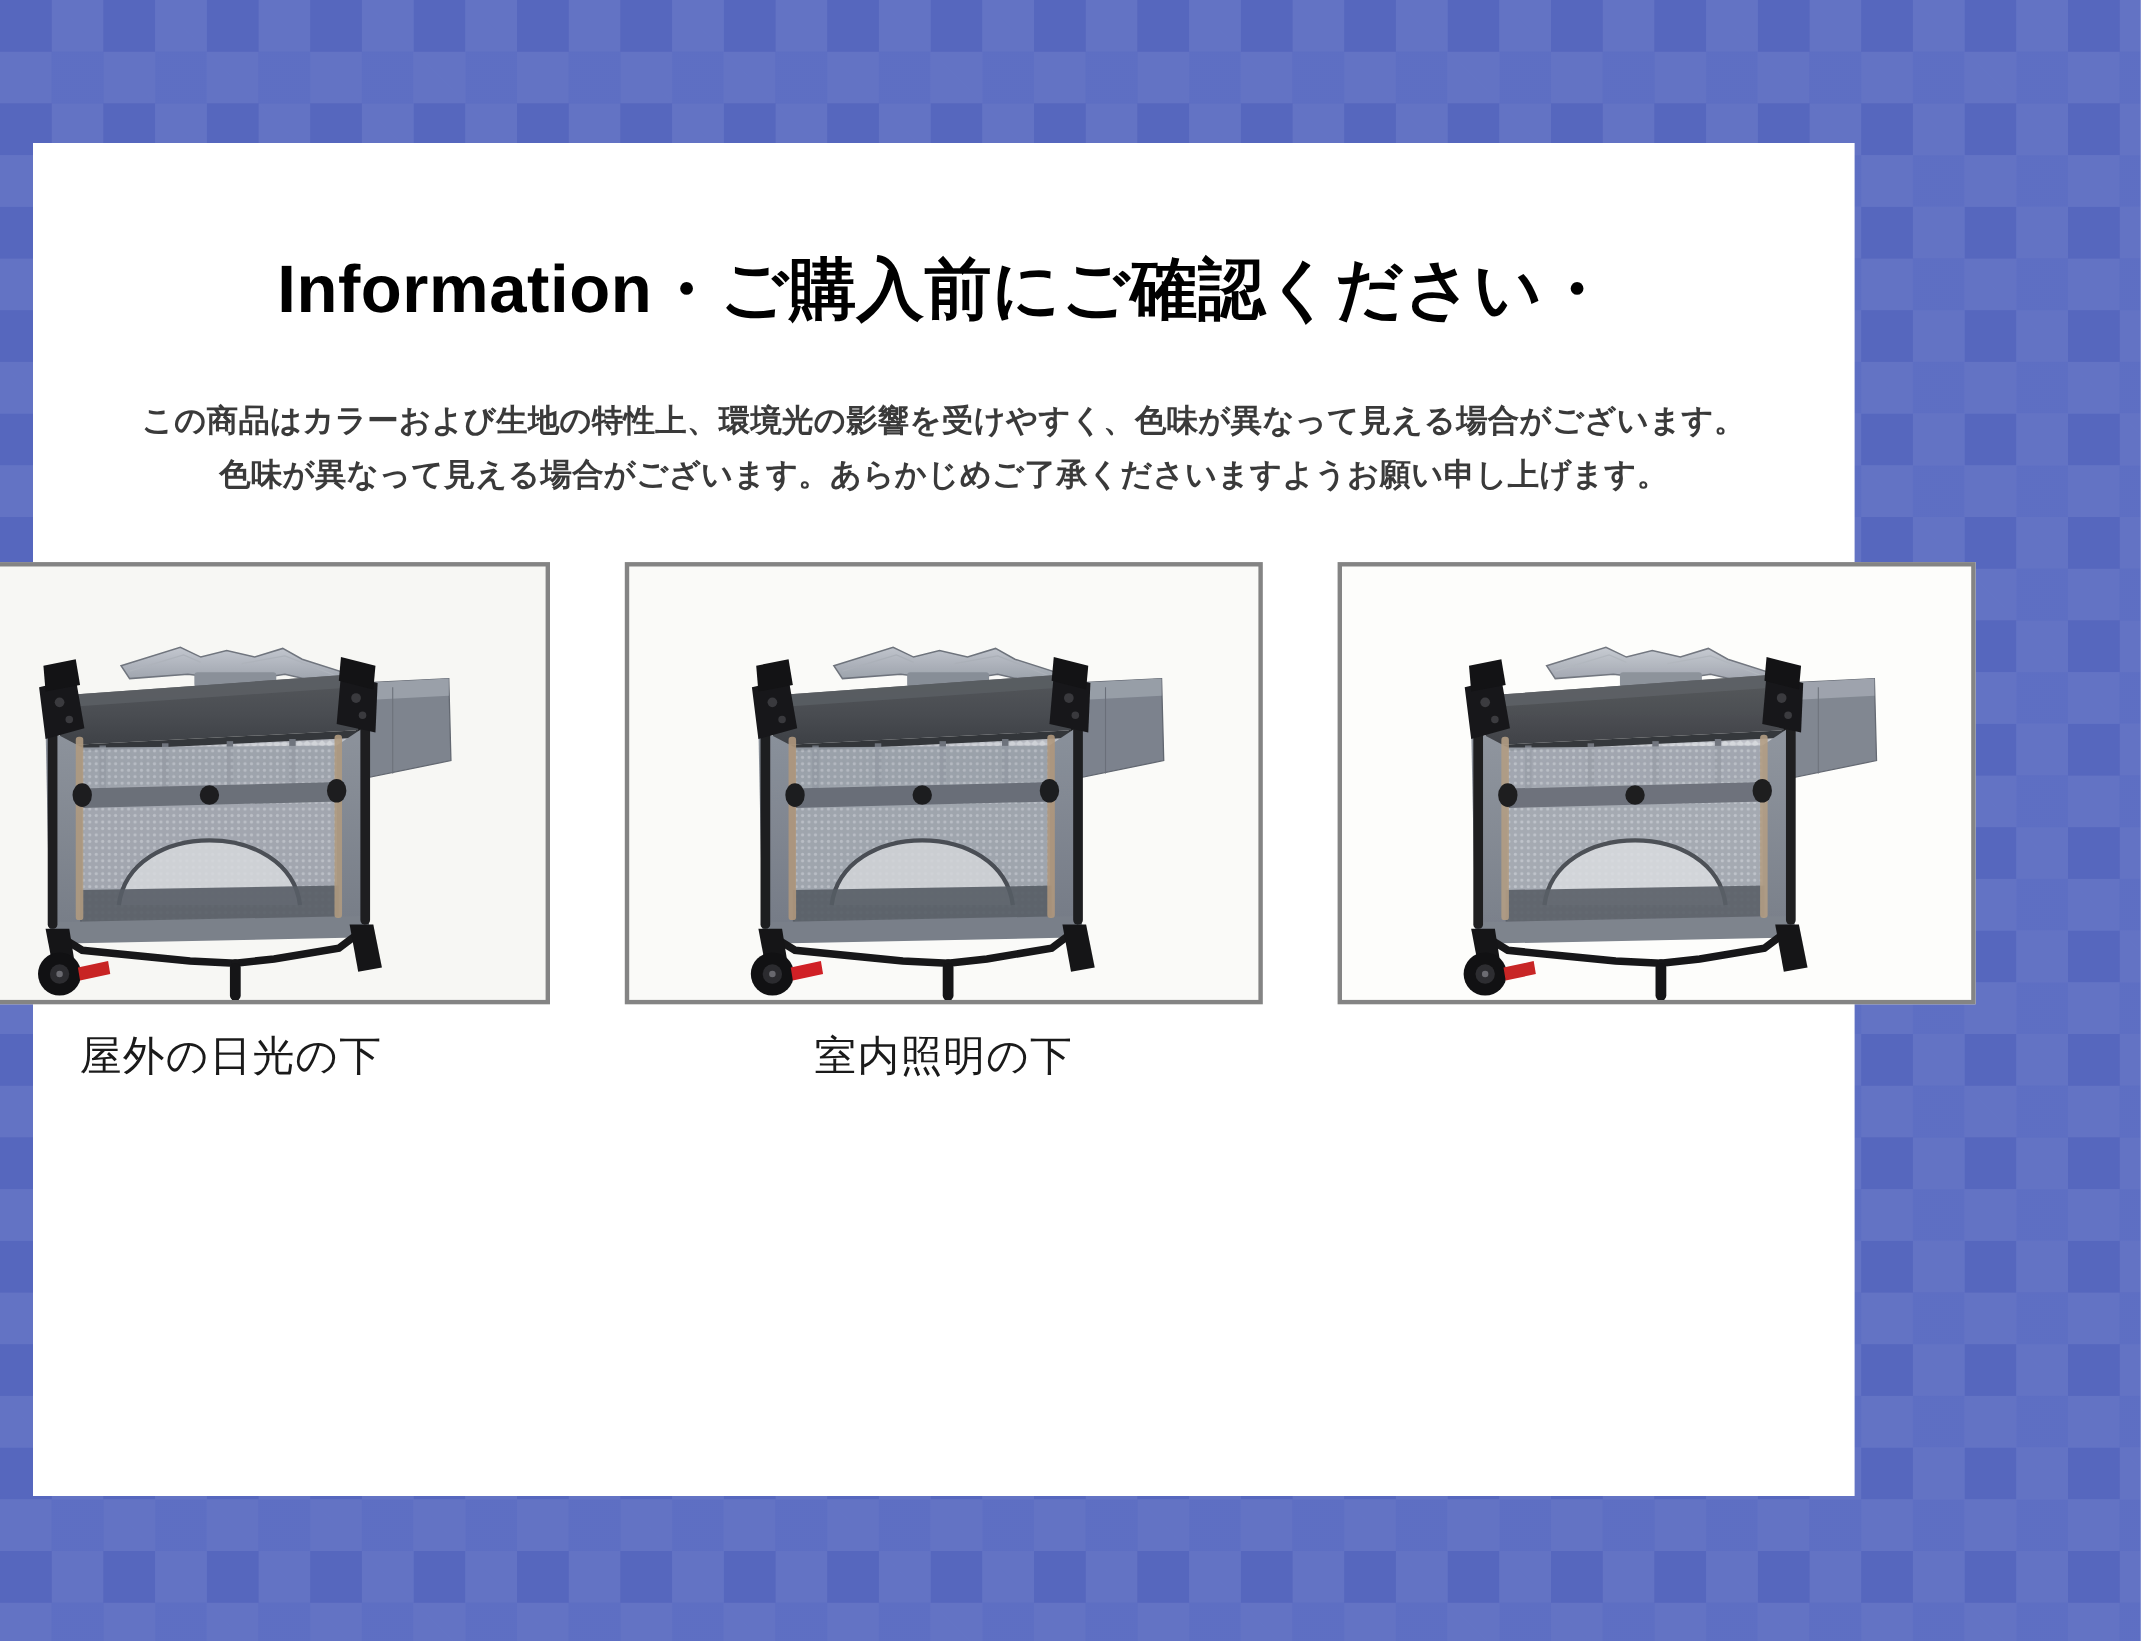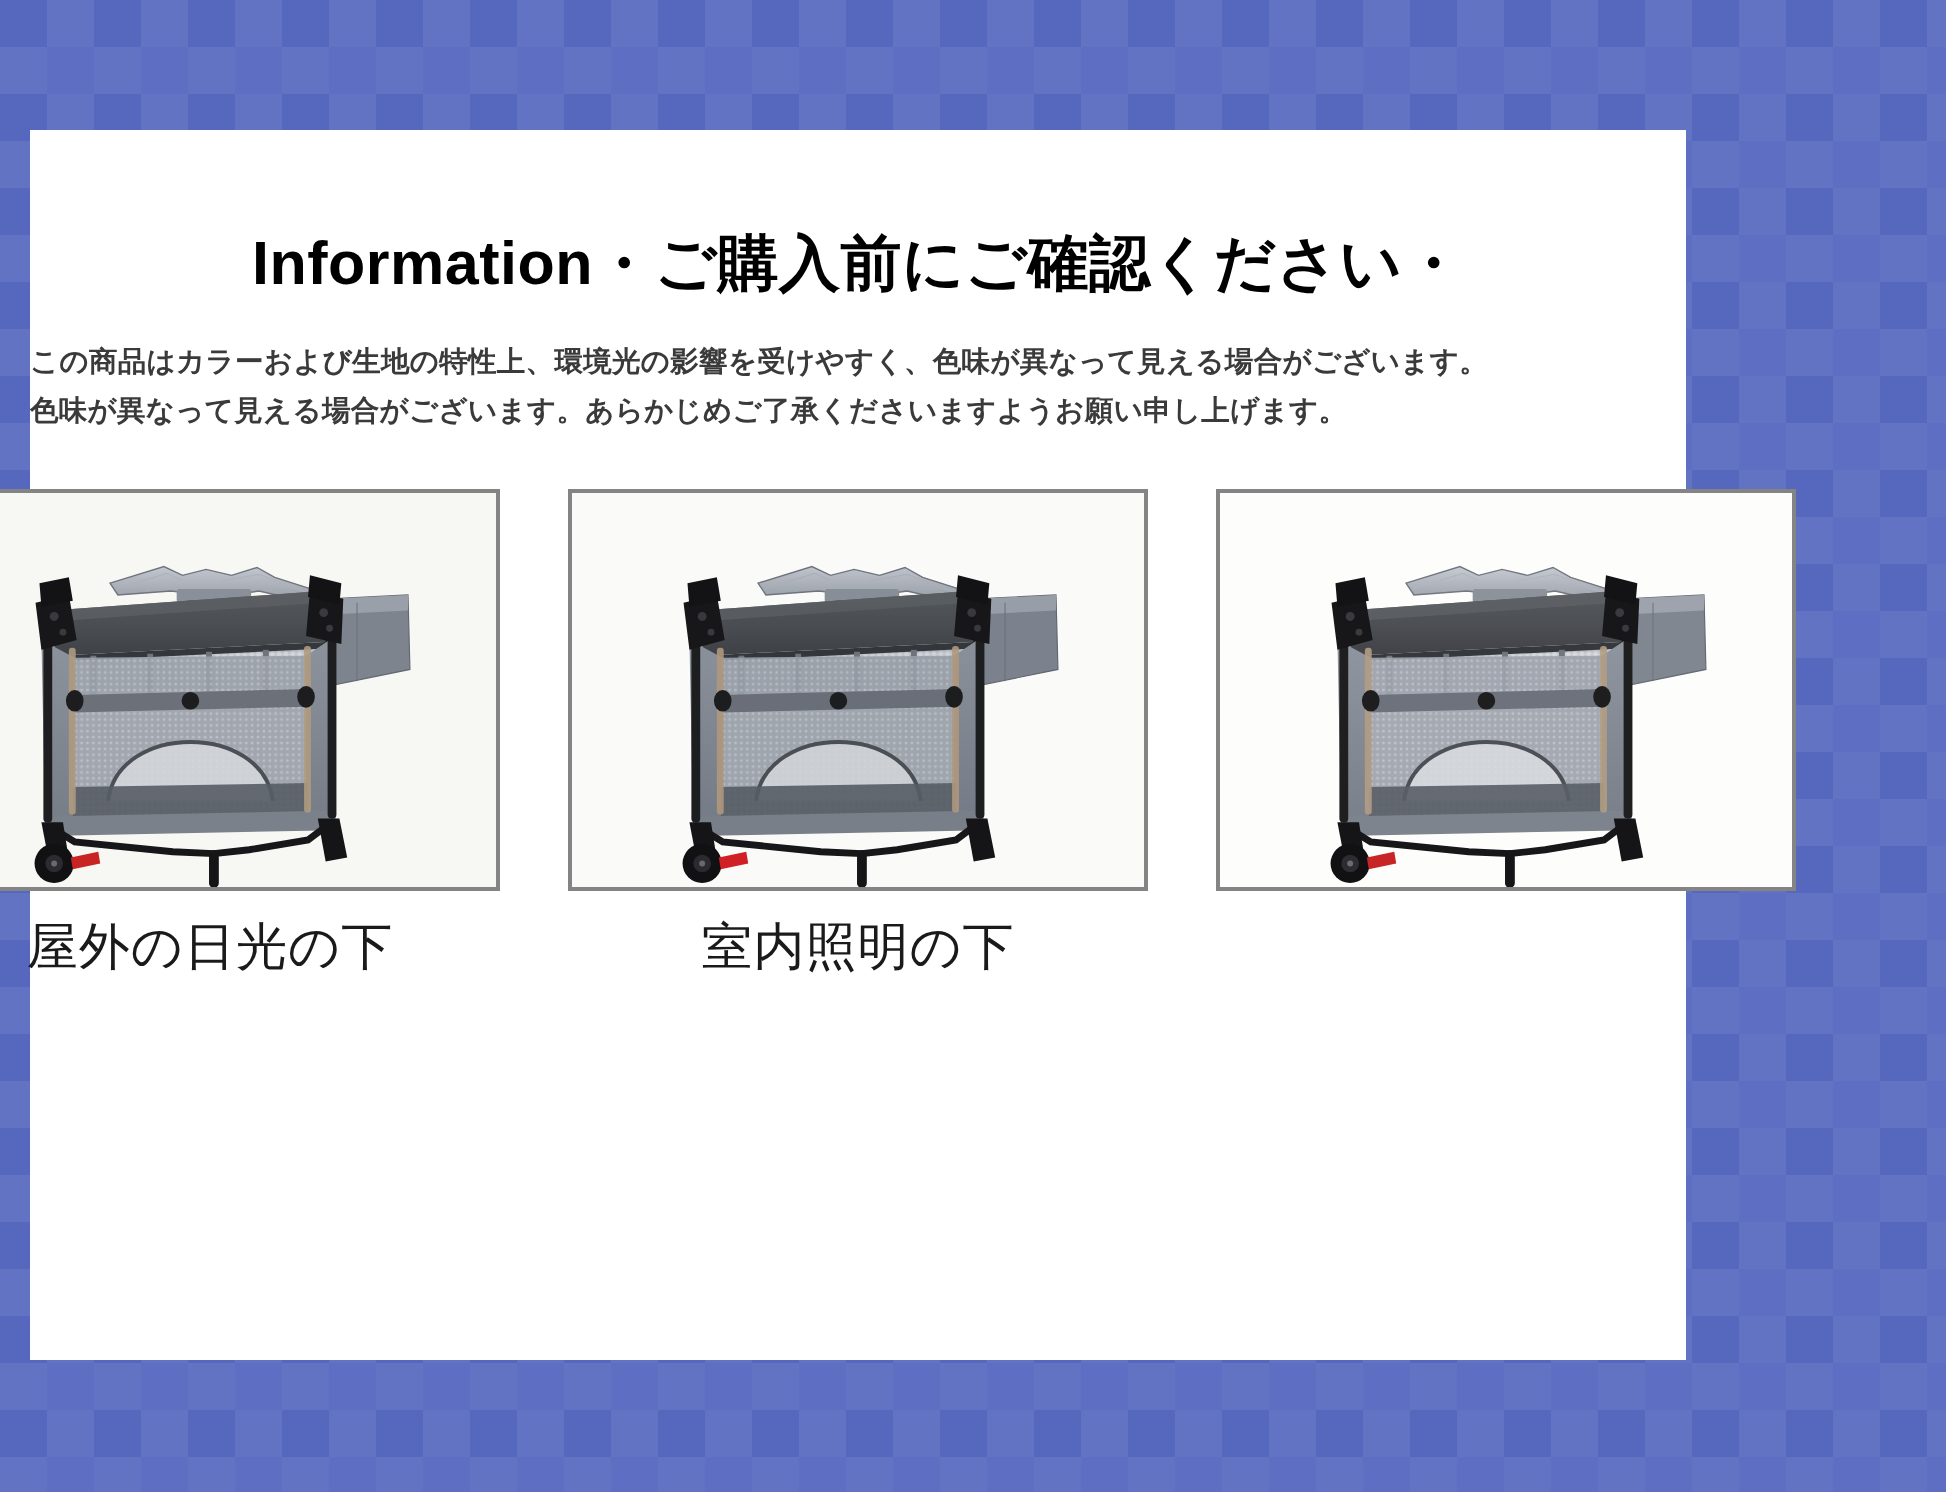--- a/index.html
+++ b/index.html
@@ -54,22 +54,22 @@
     font-weight: 700;
     color: #000000;
     letter-spacing: .5px;
     margin-top: 100px;
     line-height: 1.1;
     white-space: nowrap;
   }
 
   
   #notice {
-    margin-top: 40px;
-    text-align: left;
+    margin-top: 62px;
+    text-align: center;
     color: #3a3a3a;
     font-size: 28.5px;
     font-weight: 700;
     line-height: 1.0;
   }
   #notice .notice-line {
     display: block;
     padding: 10px 0;
     letter-spacing: .3px;
     white-space: nowrap;
@@ -91,21 +91,21 @@
   .photo-frame {
     width: 580px;
     height: 402px;
     border: 4px solid #848484;
     background: #fbfbf9;
     position: relative;
     overflow: hidden;
   }
   .photo-caption {
     margin-top: 22px;
-    font-size: 51px;
+    font-size: 38px;
     font-weight: 400;
     color: #1a1a1a;
     letter-spacing: 1px;
     white-space: nowrap;
   }
 
   
   .product-svg { display:block; width:100%; height:100%; }
 
   

